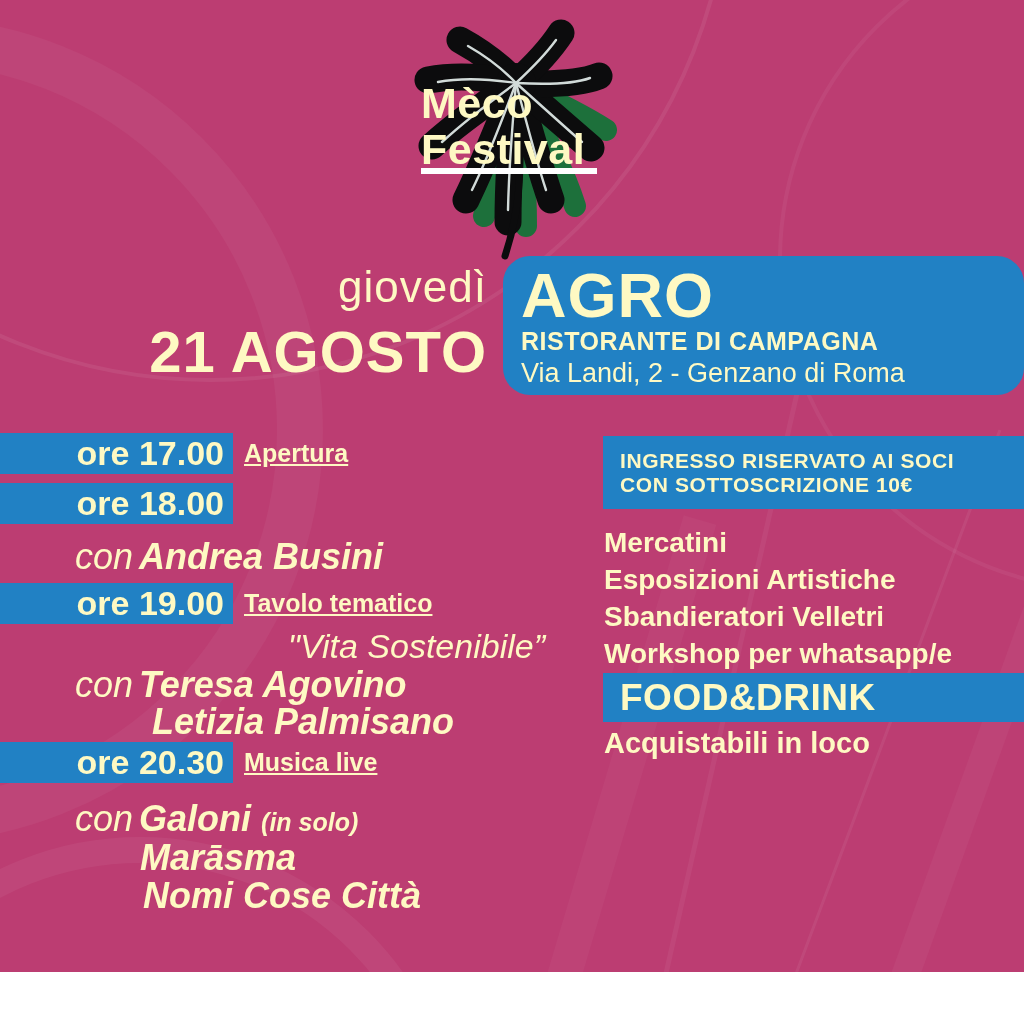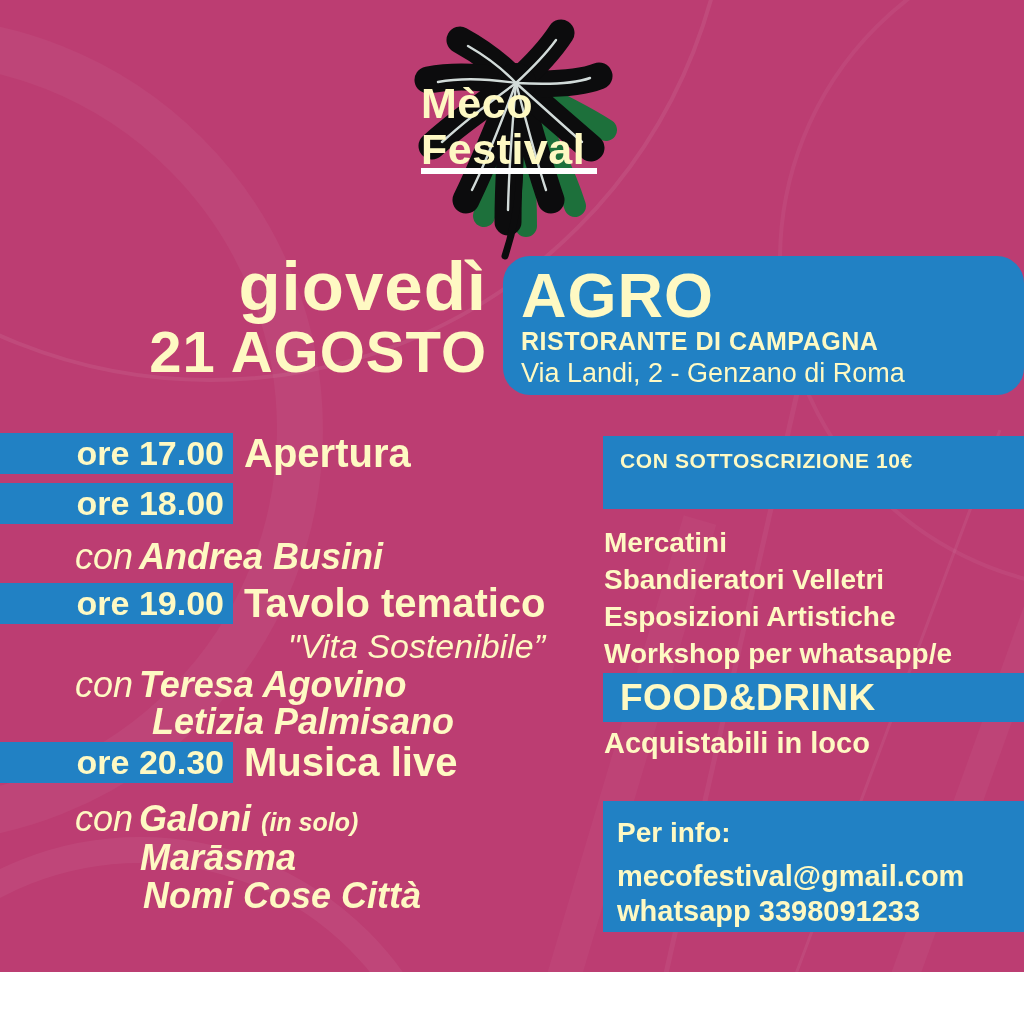--- a/index.html
+++ b/index.html
@@ -13,33 +13,33 @@
   .decor { position:absolute; left:0; top:0; width:1024px; height:1024px; }
   .bottom-band { position:absolute; left:0; top:972px; width:1024px; height:52px; background:#ffffff; }
 
   
   .leaf { position:absolute; left:408px; top:18px; width:215px; height:245px; }
   .logo-text { position:absolute; left:421px; top:80px; line-height:46px; font-size:43px; font-weight:700; letter-spacing:0.5px; }
   .logo-underline { position:absolute; left:421px; top:168px; width:176px; height:6px; background:#fff; }
 
   
   .date { position:absolute; left:60px; top:252px; width:427px; text-align:right; }
-  .weekday { font-size:69px; font-weight:700; line-height:70px; letter-spacing:1px; }
+  .weekday { font-size:44px; font-weight:400; line-height:70px; letter-spacing:1px; }
   .day { font-size:58px; font-weight:800; line-height:60px; letter-spacing:1px; }
 
   
   .venue { position:absolute; left:503px; top:256px; width:521px; height:139px; background:#2181c4; padding:8px 0 0 18px;border-radius:27px; }
   .venue-name { font-size:63px; font-weight:800; line-height:62px; letter-spacing:1px; }
   .venue-type { font-size:25px; font-weight:700; line-height:31px; letter-spacing:0.5px; }
   .venue-addr { font-size:27px; font-weight:400; line-height:32px; }
 
   
   .trow { position:absolute; left:0; height:41px; display:flex; align-items:center; white-space:nowrap;justify-content:flex-end; }
   .chip { display:inline-flex; width:233px; height:41px; background:#2181c4; align-items:center; justify-content:flex-end; padding-right:9px; font-size:34px; font-weight:700; }
-  .ttl { margin-left:11px; font-size:40px; font-weight:700; }
+  .ttl { margin-left:11px; font-size:25px; font-weight:700;text-decoration:underline; }
   .credit { position:absolute; white-space:nowrap; font-size:36px; line-height:38px; }
   .con { font-style:italic; font-weight:400; margin-right:6px; }
   .gname { font-style:italic; font-weight:700; }
   .gnote { font-style:italic; font-weight:700; font-size:25px; margin-left:10px; }
   .subtitle { position:absolute; left:145px; top:627px; width:400px; text-align:right; font-size:34px; font-style:italic; font-weight:500; white-space:nowrap; }
 
   
   .admission { position:absolute; left:603px; top:436px; width:421px; height:73px; background:#2181c4; padding:13px 0 0 17px; font-size:21px; font-weight:700; line-height:24px; letter-spacing:0.6px; }
   .activities { position:absolute; left:604px; top:524px; font-size:28px; font-weight:700; line-height:37px; }
   .food-bar { position:absolute; left:603px; top:673px; width:421px; height:49px; background:#2181c4; display:flex; align-items:center; padding-left:17px; font-size:37px; font-weight:800; letter-spacing:0.5px; }
@@ -156,35 +156,31 @@
     <span class="con">con</span><span class="gname">Galoni</span><span class="gnote">(in solo)</span>
   </div>
   <div class="credit" style="left:140px; top:839px">
     <span class="gname">Marāsma</span>
   </div>
   <div class="credit" style="left:143px; top:877px">
     <span class="gname">Nomi Cose Città</span>
   </div>
 
   <div class="admission">
+    <div>INGRESSO RISERVATO AI SOCI</div>
     <div>CON SOTTOSCRIZIONE 10€</div>
   </div>
 
   <div class="activities">
     <div>Mercatini</div>
+    <div>Esposizioni Artistiche</div>
     <div>Sbandieratori Velletri</div>
-    <div>Esposizioni Artistiche</div>
     <div>Workshop per whatsapp/e</div>
   </div>
 
   <div class="food-bar">
     <span>FOOD&amp;DRINK</span>
   </div>
   <div class="food-note">Acquistabili in loco</div>
 
-  <div class="info-box">
-    <div class="info-label">Per info:</div>
-    <div class="info-line">mecofestival@gmail.com</div>
-    <div class="info-line">whatsapp 3398091233</div>
-  </div>
 
   <div class="bottom-band"></div>
 </div>
 
 </body></html>

